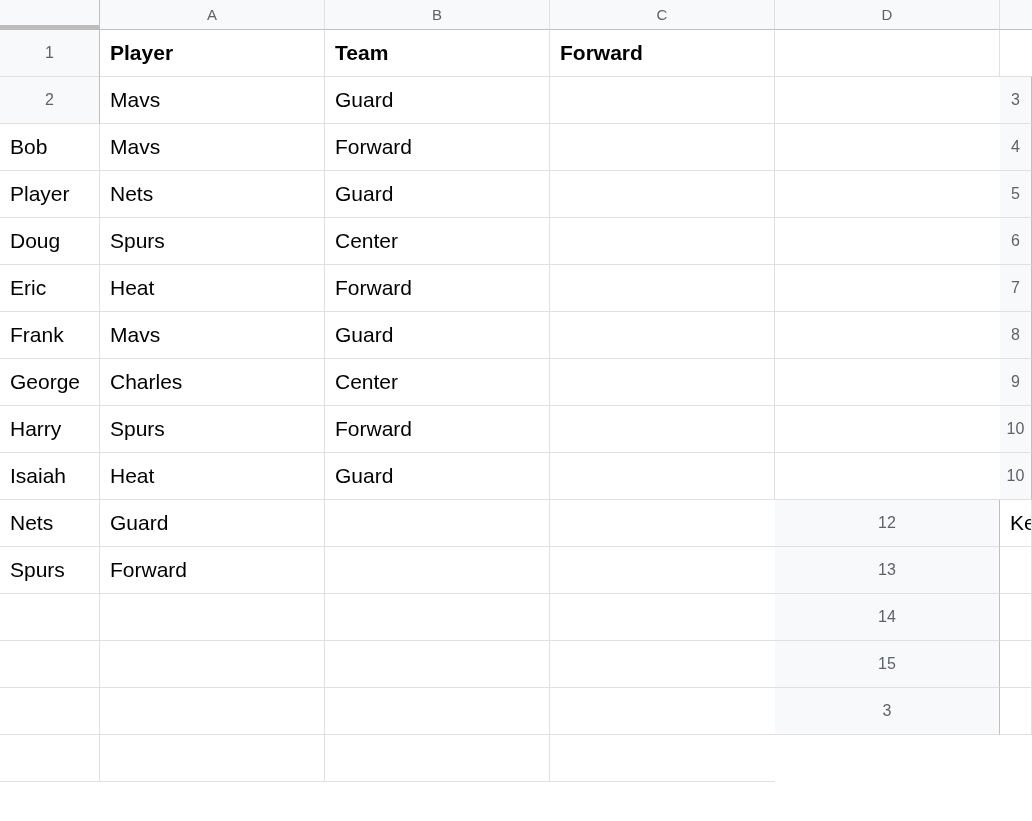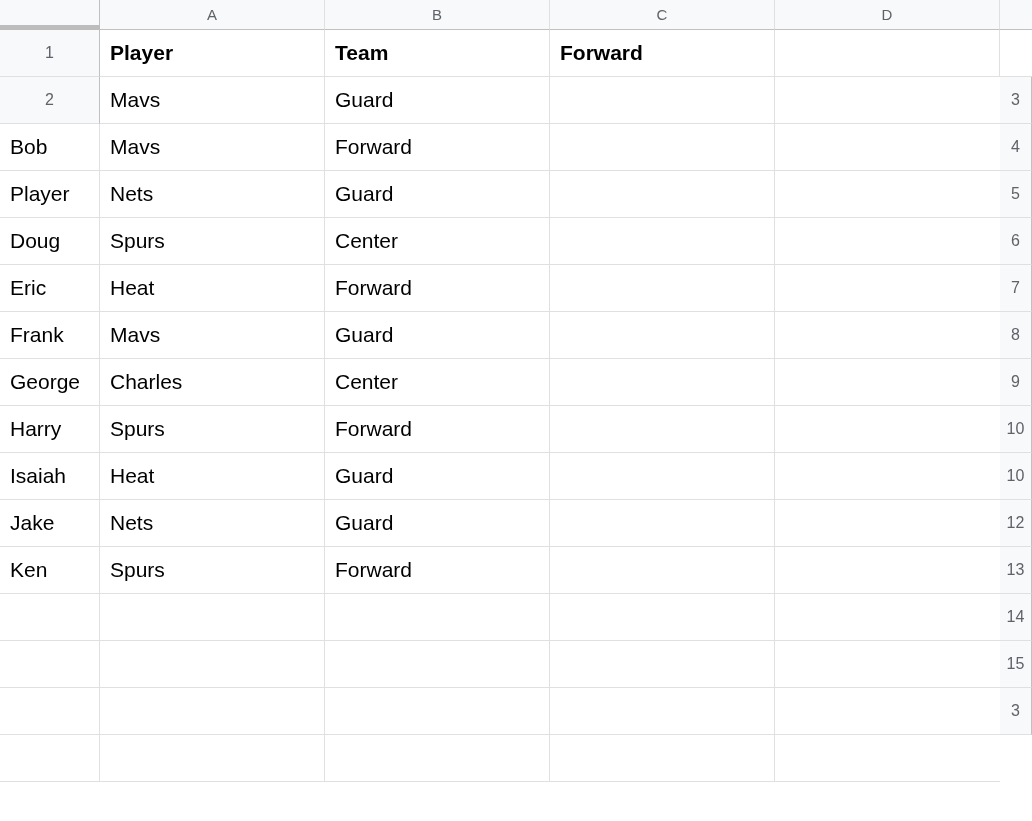--- a/index.html
+++ b/index.html
@@ -157,21 +157,20 @@
   <div class="cell last-col"></div>
 
   <div class="row-header">10</div>
   <div class="cell">Isaiah</div>
   <div class="cell">Heat</div>
   <div class="cell">Guard</div>
   <div class="cell"></div>
   <div class="cell last-col"></div>
 
   <div class="row-header">10</div>
-  <div class="cell">Jake</div>
   <div class="cell">Nets</div>
   <div class="cell">Guard</div>
   <div class="cell"></div>
   <div class="cell last-col"></div>
 
   <div class="row-header">12</div>
   <div class="cell">Ken</div>
   <div class="cell">Spurs</div>
   <div class="cell">Forward</div>
   <div class="cell"></div>

